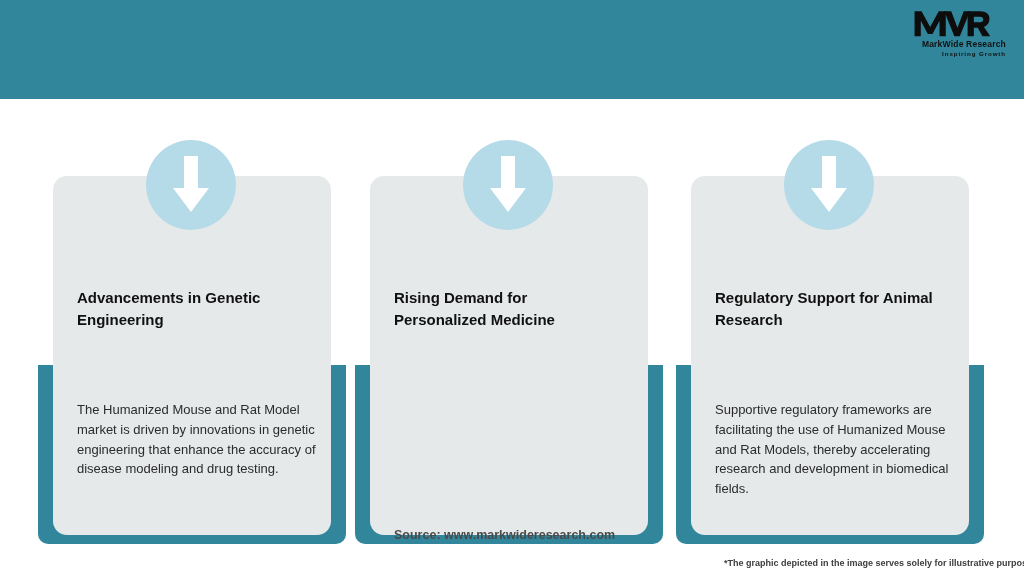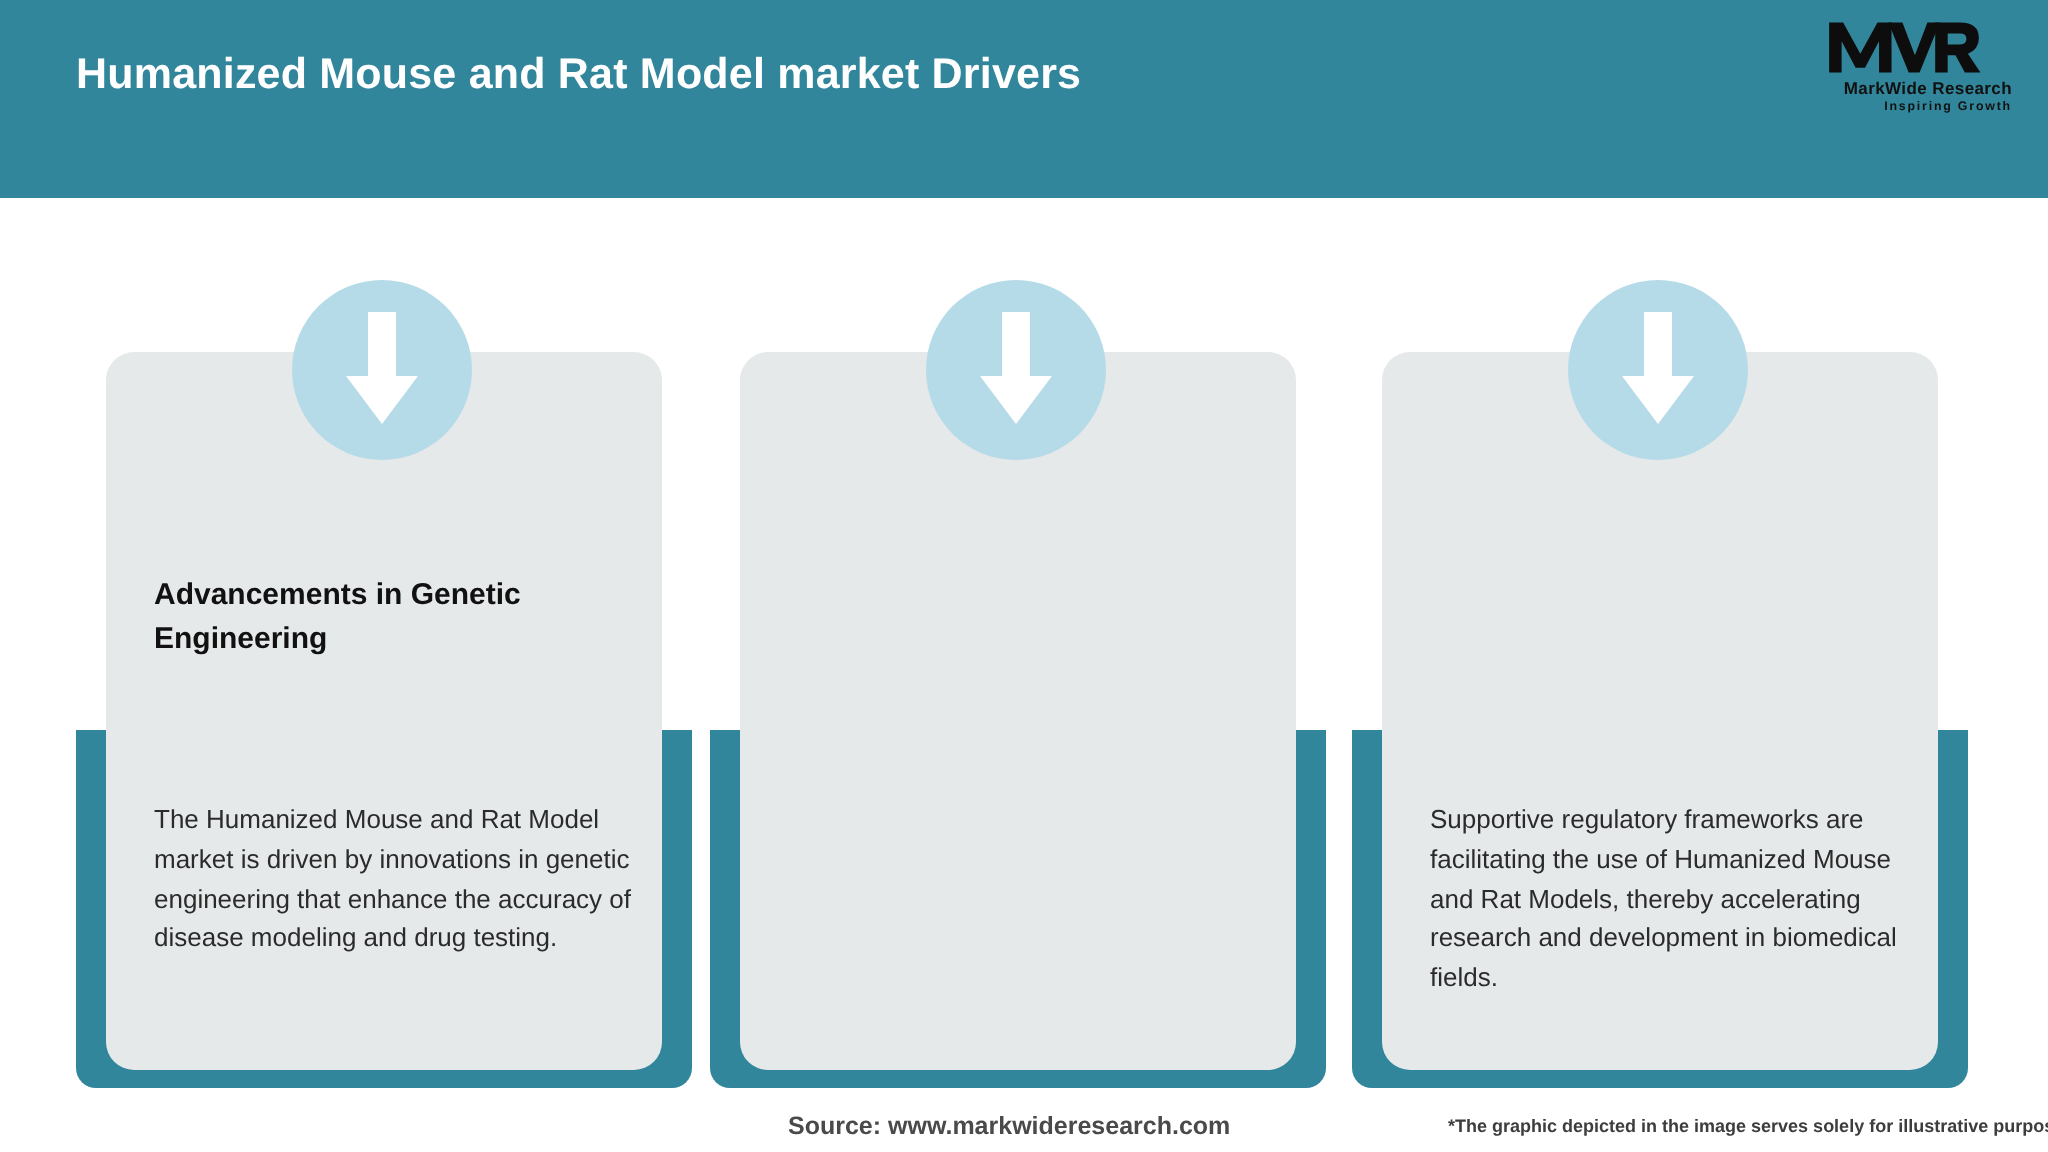--- a/index.html
+++ b/index.html
@@ -139,21 +139,21 @@
     font-size: 13px;
     line-height: 1.52;
     color: #2b2b2b;
     margin-top: 34px;
   }
 
   
   #source-note {
     position: absolute;
     left: 394px;
-    top: 556px;
+    top: 528px;
     font-size: 12.5px;
     font-weight: bold;
     color: #4a4a4a;
     white-space: nowrap;
     text-align: center;
   }
   #disclaimer-note {
     position: absolute;
     left: 724px;
     top: 558px;
@@ -162,21 +162,20 @@
     color: #3d3d3d;
     white-space: nowrap;
   }
 </style>
 </head>
 <body>
 
 <div id="slide">
 
   <div id="header-bar"></div>
-  <div id="page-title">Humanized Mouse and Rat Model market Drivers</div>
 
   <div id="logo">
     <svg id="logo-mark" viewBox="0 0 100 38">
       <path d="M2 36 L2 4 L11 4 L22 24 L33 4 L42 4 L42 36 L34 36 L34 16 L25 33 L19 33 L10 16 L10 36 Z" fill="#0d0d0d"></path>
       <path d="M40 4 L49 4 L57 25 L65 4 L73 4 L60 36 L53 36 Z" fill="#0d0d0d"></path>
       <path d="M70 36 L70 4 L86 4 Q98 4 98 14 Q98 21 91 24 L99 36 L89 36 L83 25 L78 25 L78 36 Z M78 11 L78 18 L86 18 Q90 18 90 14.5 Q90 11 86 11 Z" fill="#0d0d0d"></path>
     </svg>
     <span id="logo-name">MarkWide Research</span>
     <span id="logo-tag">Inspiring Growth</span>
   </div>
@@ -190,31 +189,33 @@
     <div class="badge">
       <svg width="42" height="62" viewBox="0 0 42 62">
         <path d="M14 2 L28 2 L28 34 L39 34 L21 58 L3 34 L14 34 Z" fill="#ffffff"></path>
       </svg>
     </div>
   </div>
 
   <div class="card-group g1">
     <div class="frame"></div>
     <div class="card">
+      <div class="card-title">Rising Demand for Personalized Medicine</div>
     </div>
     <div class="badge">
       <svg width="42" height="62" viewBox="0 0 42 62">
         <path d="M14 2 L28 2 L28 34 L39 34 L21 58 L3 34 L14 34 Z" fill="#ffffff"></path>
       </svg>
     </div>
   </div>
 
   <div class="card-group g2">
     <div class="frame"></div>
     <div class="card">
+      <div class="card-title">Regulatory Support for Animal Research</div>
       <div class="card-body">Supportive regulatory frameworks are facilitating the use of Humanized Mouse and Rat Models, thereby accelerating research and development in biomedical fields.</div>
     </div>
     <div class="badge">
       <svg width="42" height="62" viewBox="0 0 42 62">
         <path d="M14 2 L28 2 L28 34 L39 34 L21 58 L3 34 L14 34 Z" fill="#ffffff"></path>
       </svg>
     </div>
   </div>
 
   <div id="source-note">Source: www.markwideresearch.com</div>

